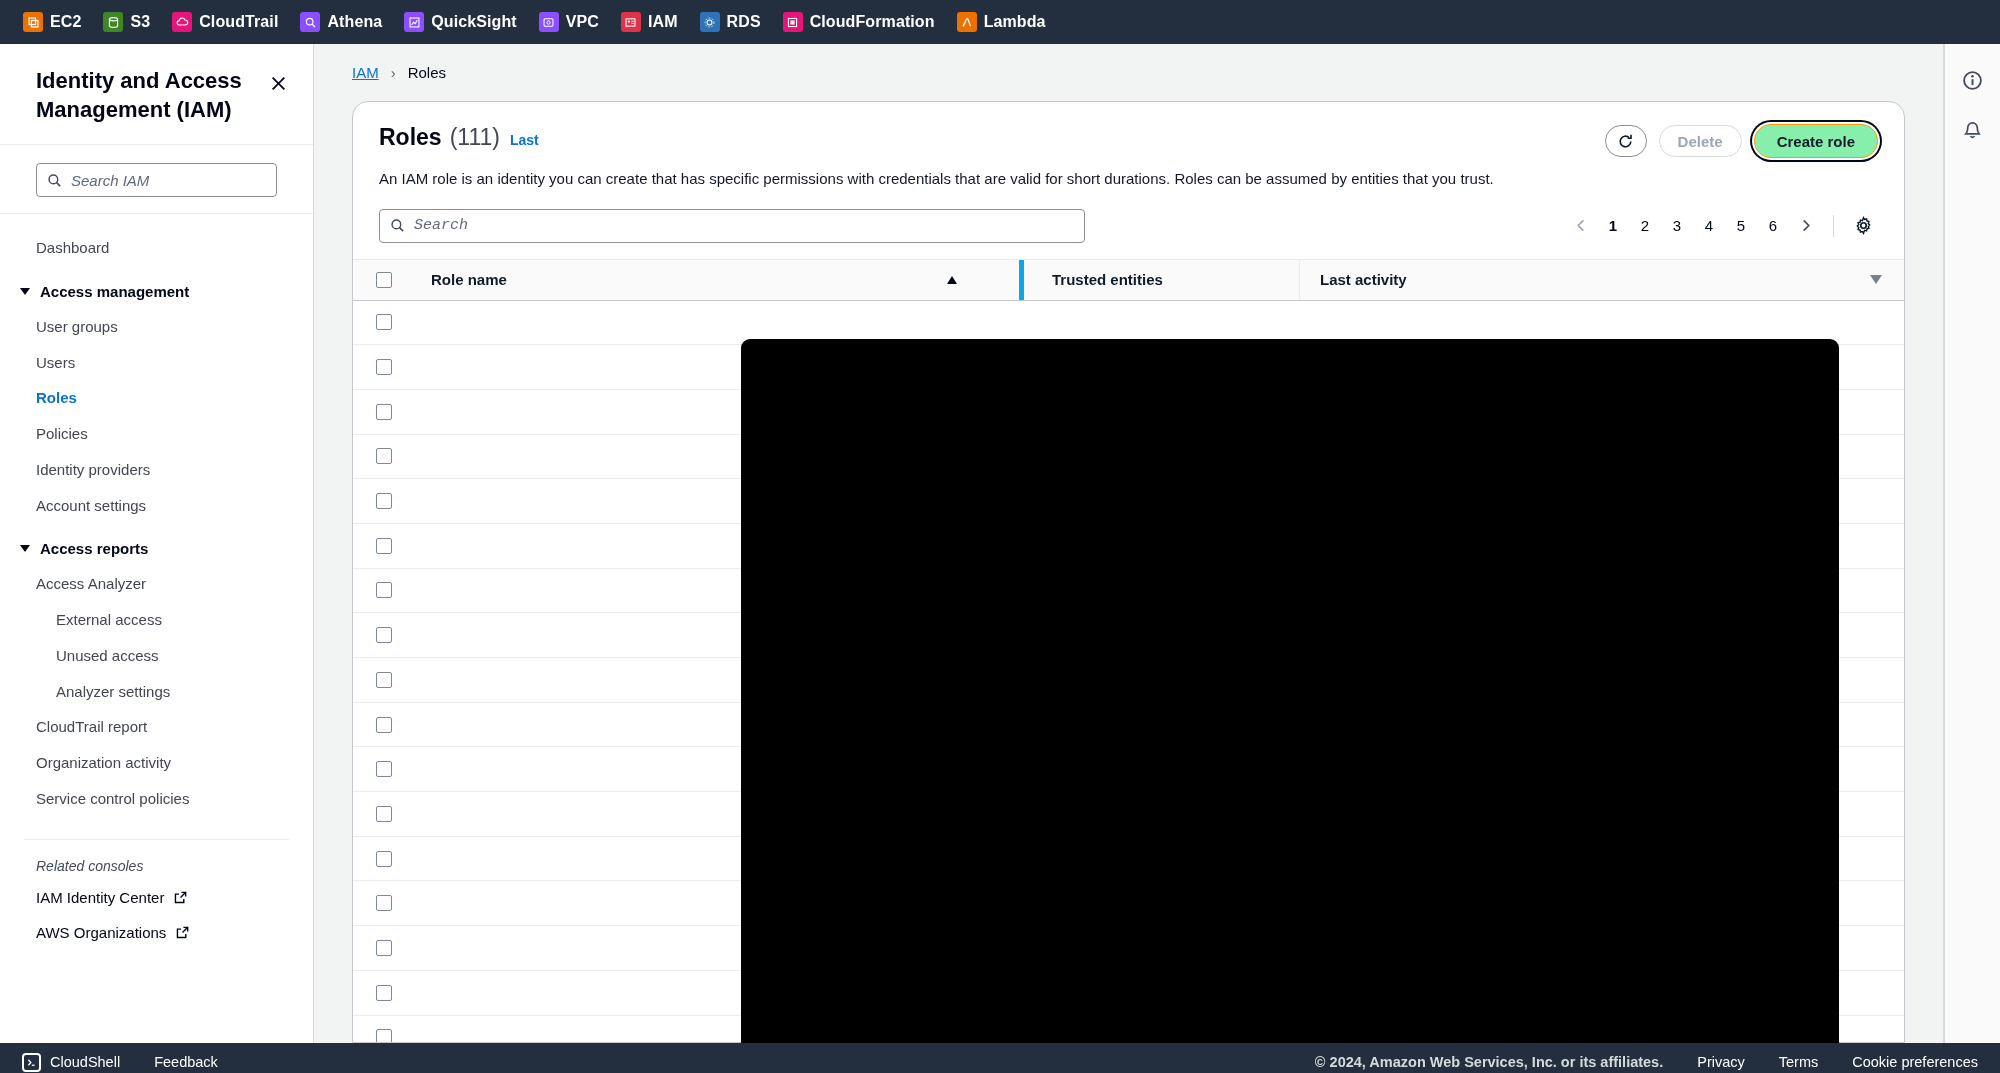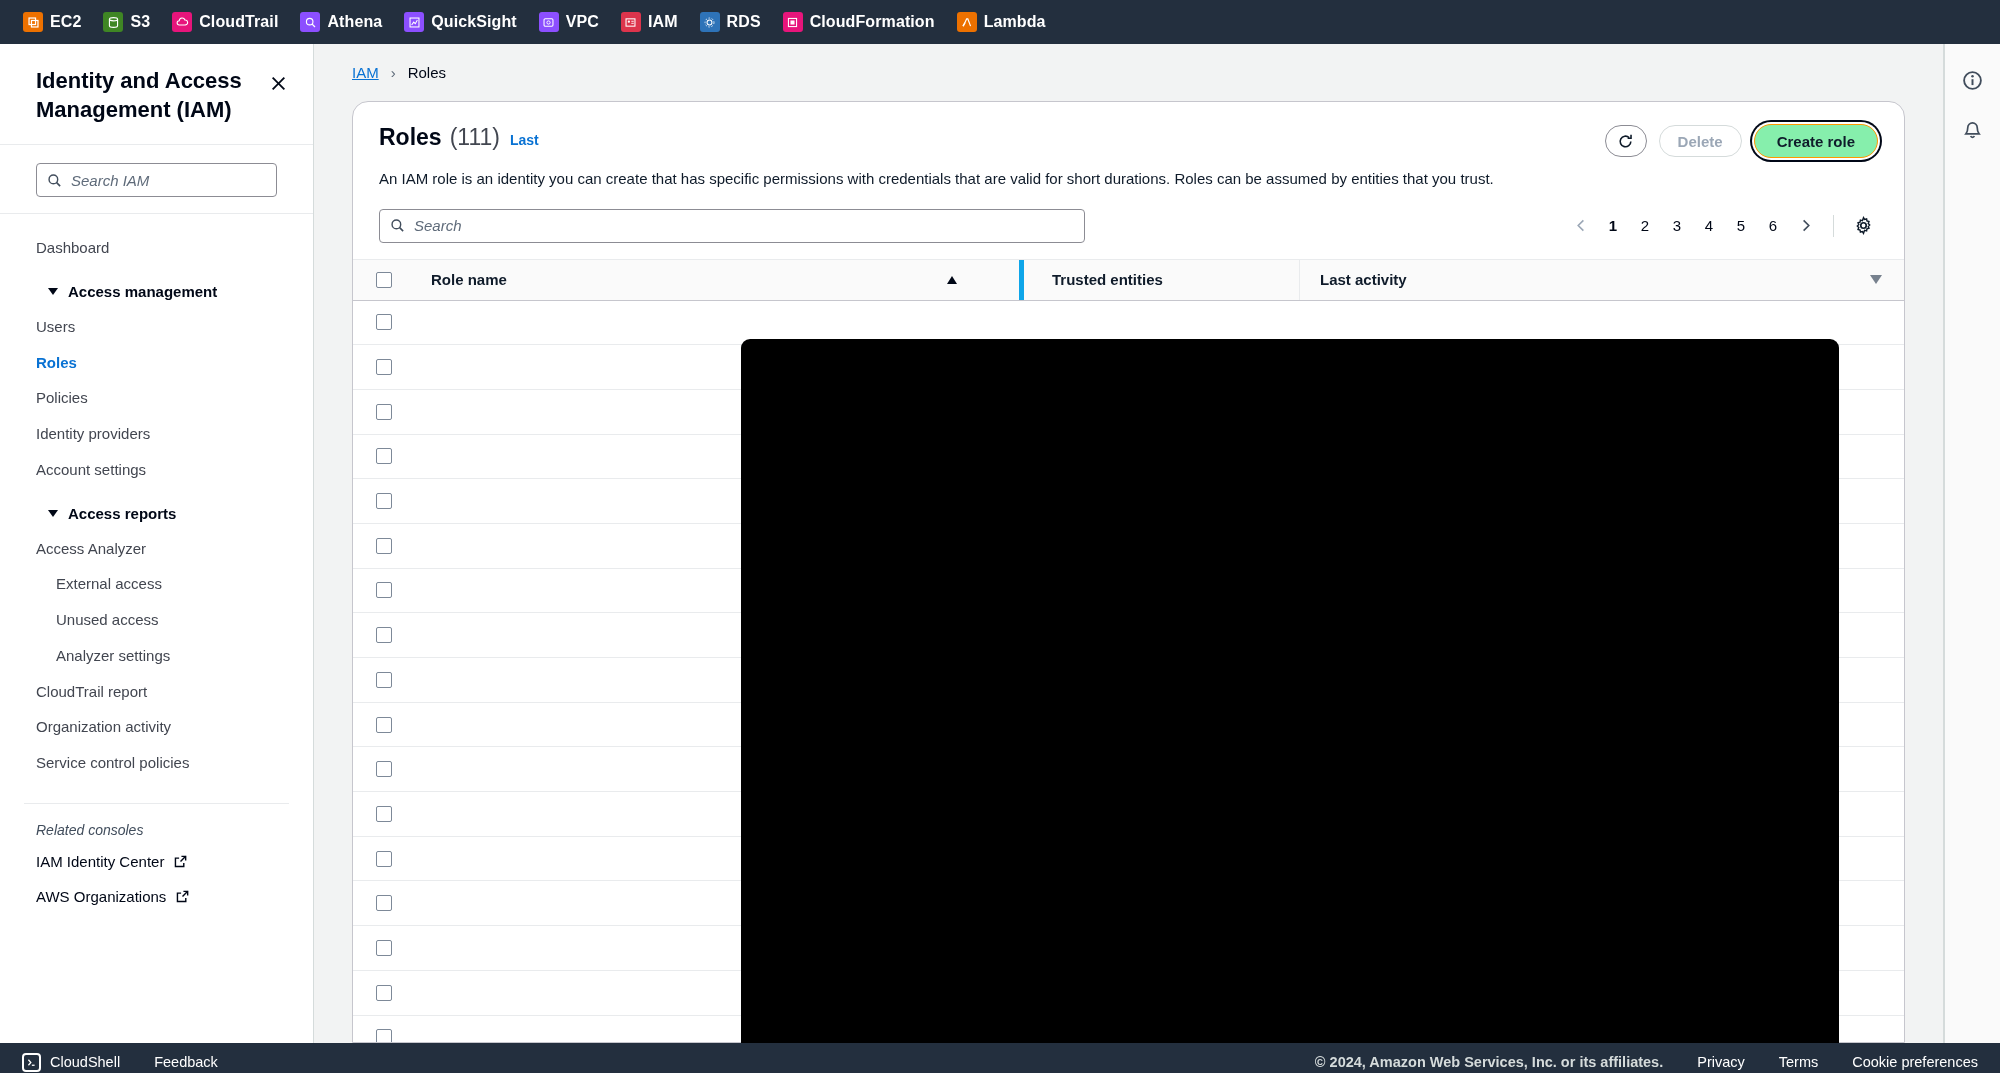--- a/index.html
+++ b/index.html
@@ -74,21 +74,21 @@
   .nav-search input::placeholder { color: #5f6b7a; font-style: italic; }
   .nav-list { padding: 16px 0 10px 0; overflow-y: auto; flex: 1; }
   .nav-item {
     font-size: 15px; color: #424650;
     padding: 7px 20px 7px 36px; cursor: pointer; line-height: 1.45;
   }
   .nav-item.active { color: #0972d3; font-weight: 700; }
   .nav-group {
     display: flex; align-items: center; gap: 10px;
     font-size: 15px; font-weight: 700; color: #000716;
-    padding: 9px 20px 9px 32px; cursor: pointer; margin-top: 8px; margin-left: 16px;
+    padding: 9px 20px 9px 20px; cursor: pointer; margin-top: 8px;
   }
   .nav-group .tri {
     width: 0; height: 0; flex: none;
     border-left: 5.5px solid transparent; border-right: 5.5px solid transparent;
     border-top: 7px solid #000716;
   }
   .nav-item.sub { padding-left: 56px; }
   .nav-sep { height: 1px; background: #e9ebed; margin: 22px 24px 0 24px; }
   .nav-related {
     font-size: 14px; color: #414d5c; font-style: italic;
@@ -162,21 +162,21 @@
     display: flex; align-items: center; gap: 16px;
     padding: 18px 26px 16px 26px;
   }
   .search {
     flex: 1; max-width: 706px;
     height: 34px; border: 1px solid #8c8c94; border-radius: 4px;
     display: flex; align-items: center; gap: 9px; padding: 0 10px;
   }
   .search input {
     border: 0; outline: 0; flex: 1; font-size: 15px;
-    font-family: Liberation Sans, sans-serif; background: transparent;
+    font-family: Liberation Mono, monospace; background: transparent;
   }
   .search input::placeholder { color: #5f6b7a; font-style: italic; }
   .pager { margin-left: auto; display: flex; align-items: center; gap: 4px; }
   .pg {
     min-width: 28px; height: 28px; display: flex;
     align-items: center; justify-content: center;
     font-size: 15px; color: #000716; cursor: pointer; border-radius: 4px;
   }
   .pg.active { font-weight: 700; }
   .pg.arrow { color: #414d5c; }
@@ -385,20 +385,21 @@
       </div>
     </div>
 
     <div class="nav-list">
       <div class="nav-item">Dashboard</div>
 
       <div class="nav-group">
         <span class="tri"></span>
         <span>Access management</span>
       </div>
+      <div class="nav-item">User groups</div>
       <div class="nav-item">Users</div>
       <div class="nav-item active">Roles</div>
       <div class="nav-item">Policies</div>
       <div class="nav-item">Identity providers</div>
       <div class="nav-item">Account settings</div>
 
       <div class="nav-group">
         <span class="tri"></span>
         <span>Access reports</span>
       </div>

